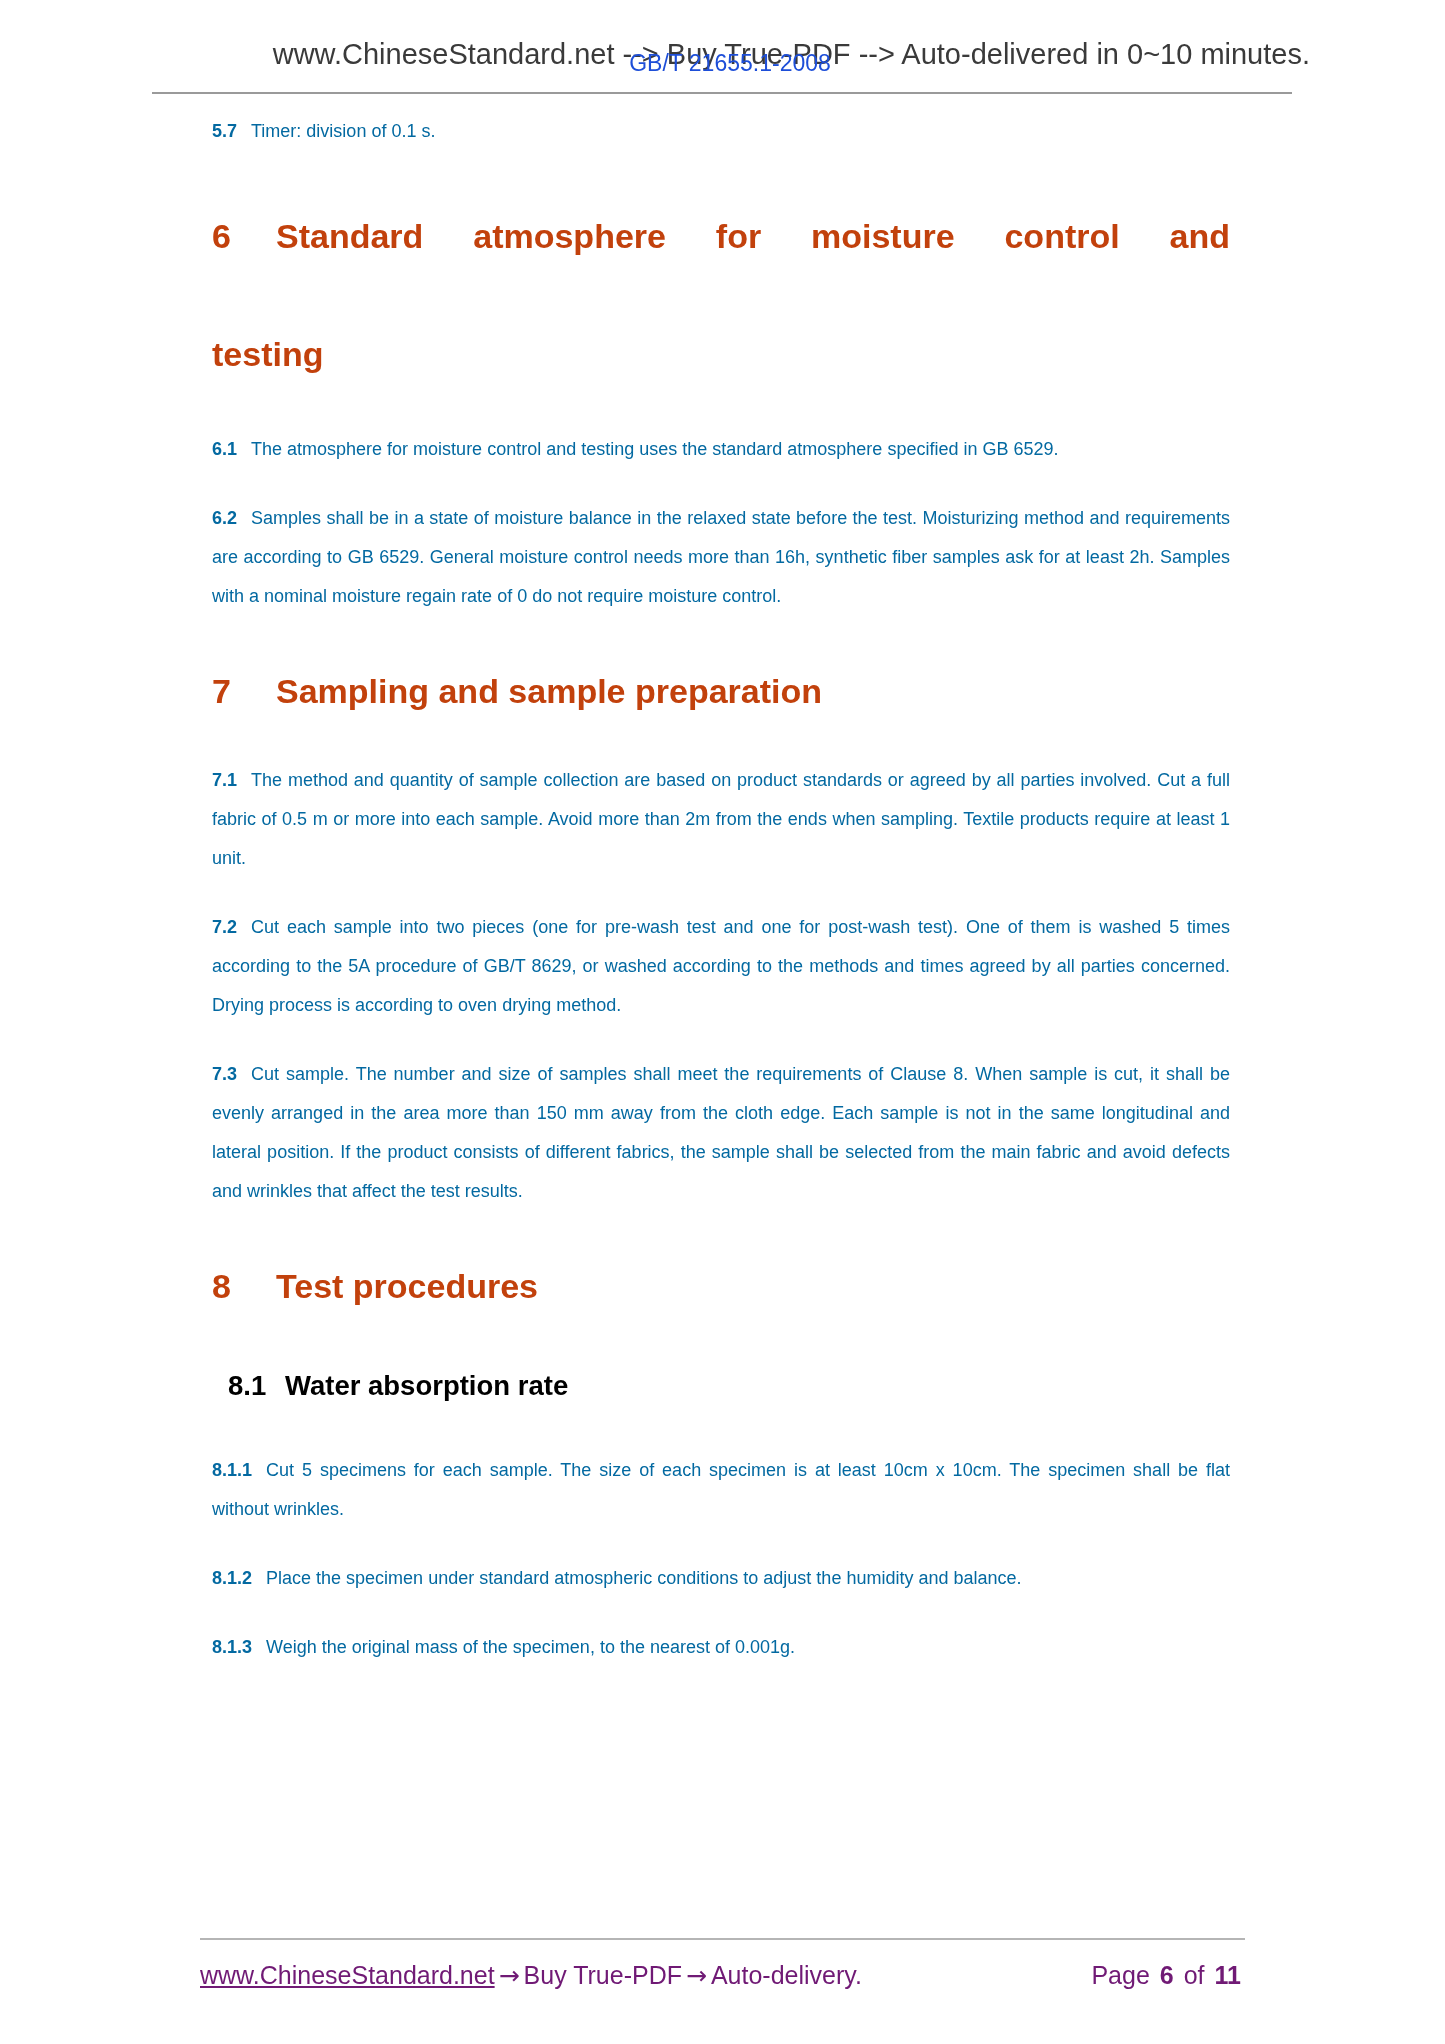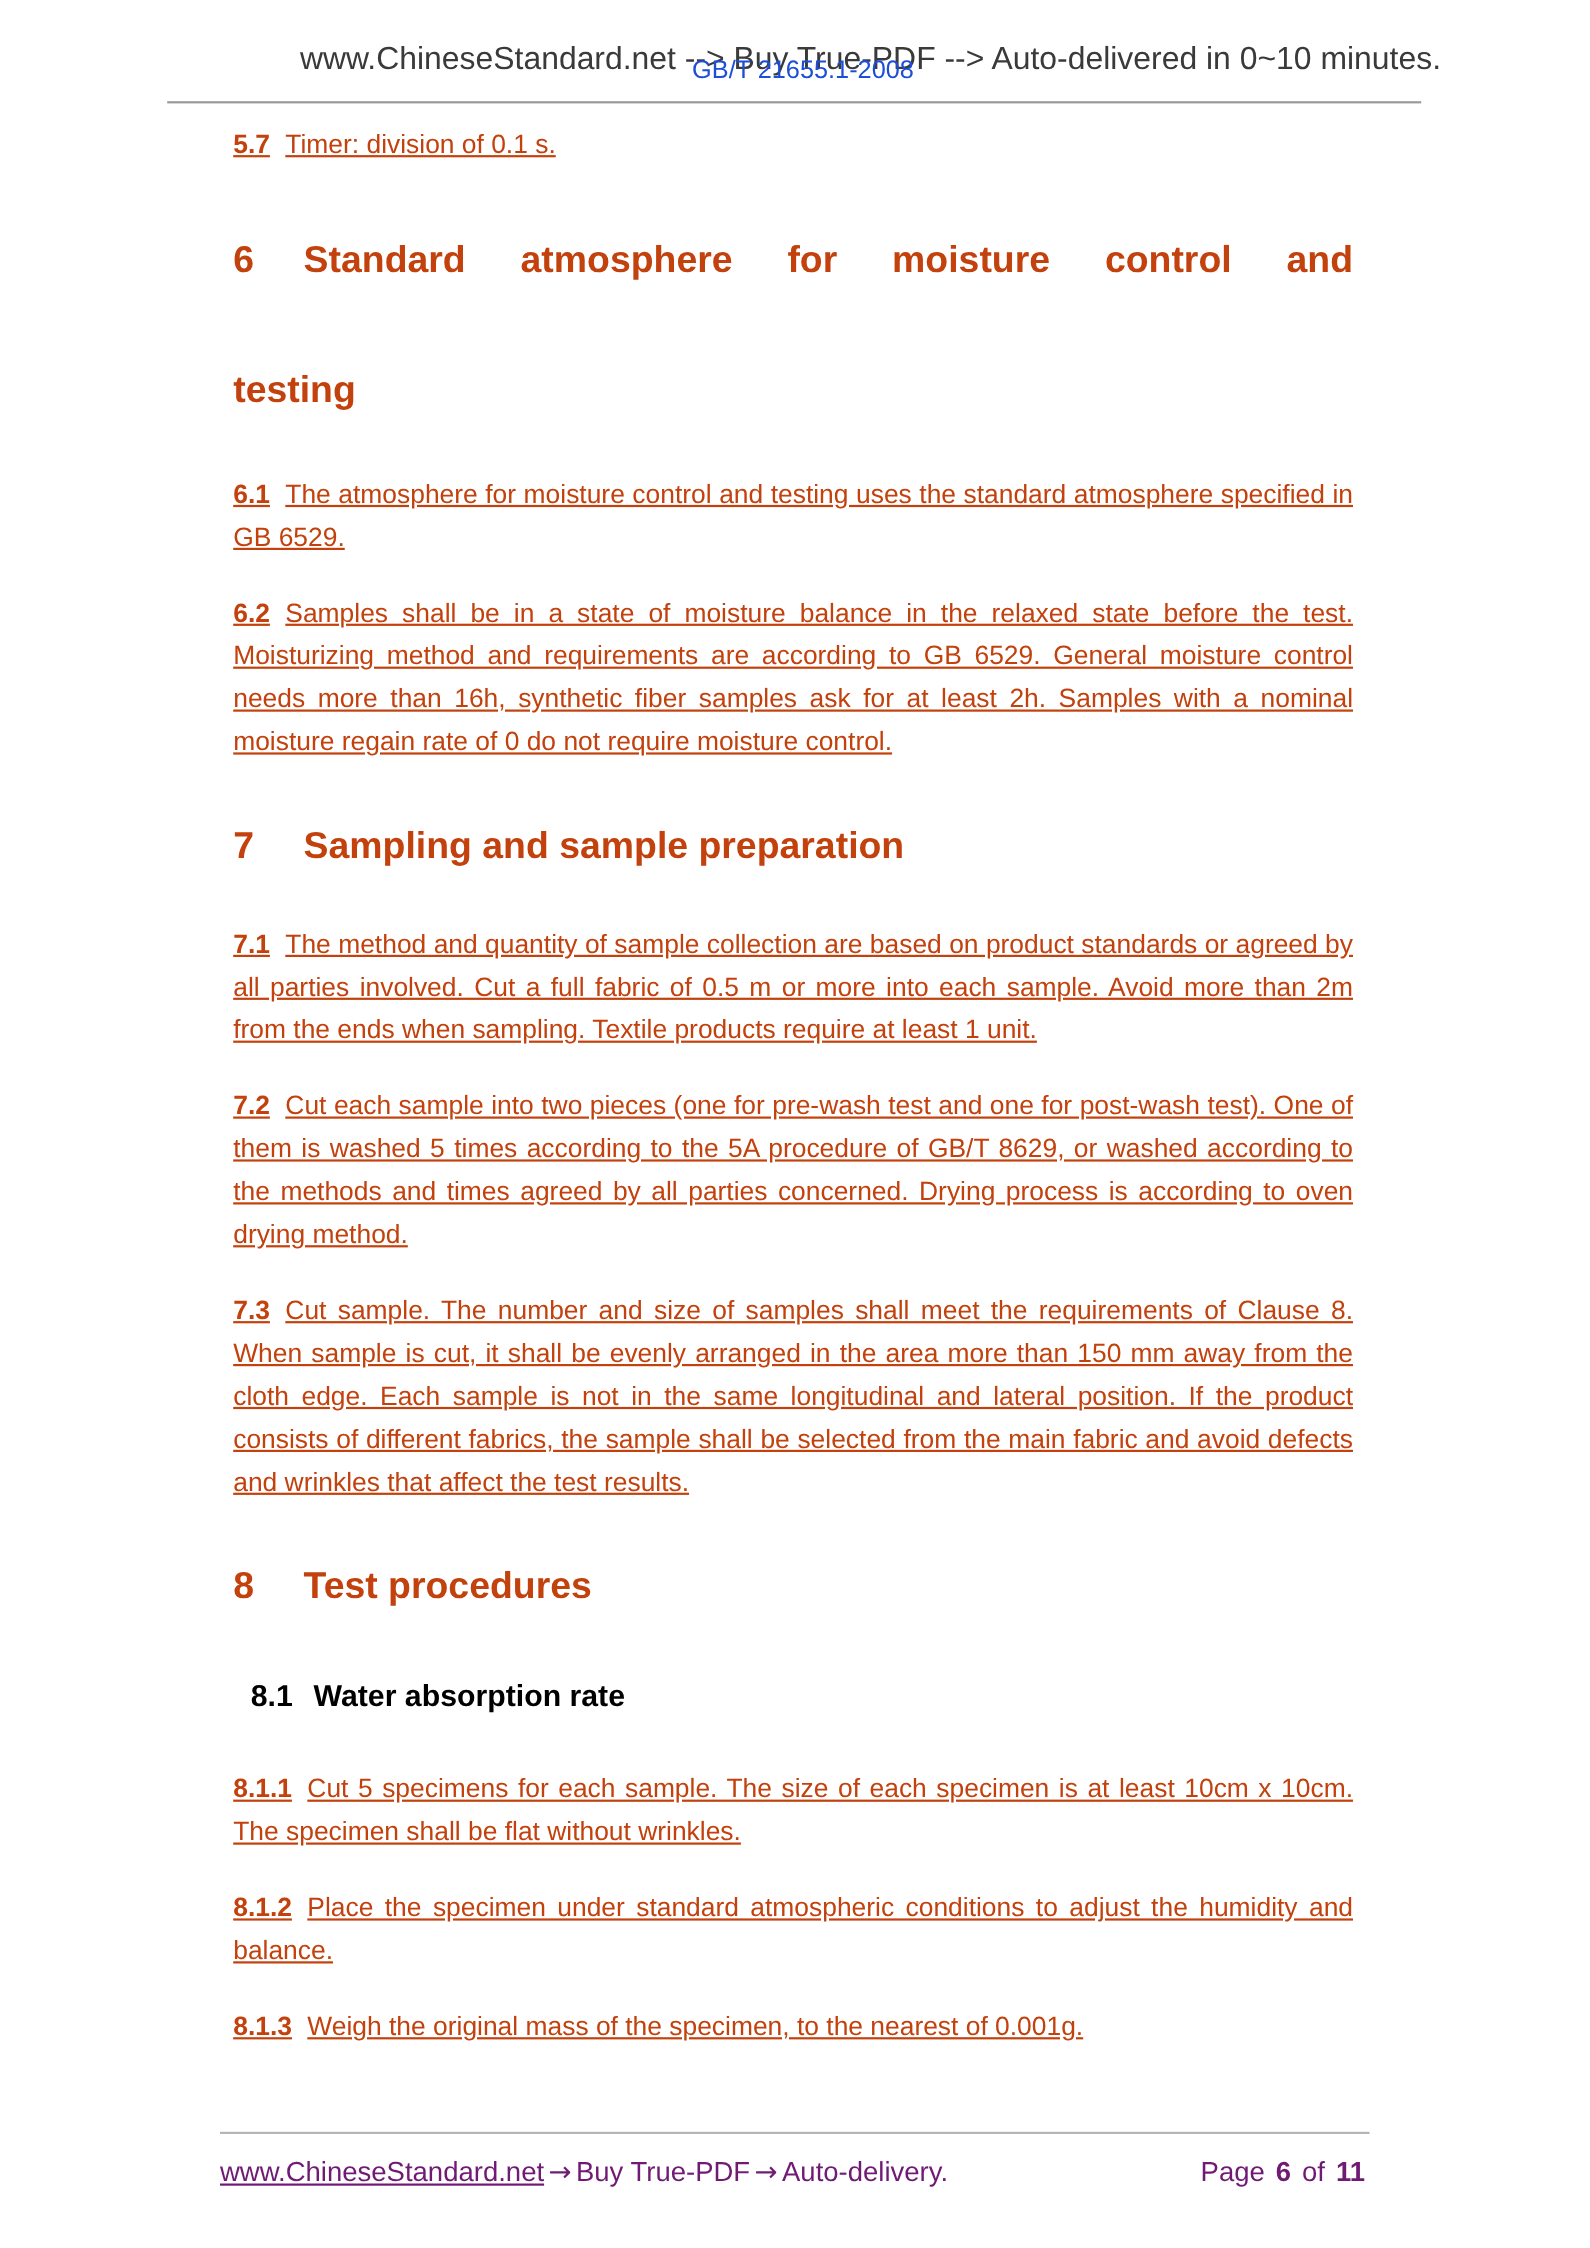--- a/index.html
+++ b/index.html
@@ -58,26 +58,25 @@
   
   .content {
     position: absolute;
     top: 112px;
     left: 212px;
     width: 1018px;
   }
 
   p.para {
     margin: 0 0 0 0;
-    font-size: 24px;
+    font-size: 18px;
     line-height: 39px;
     text-align: justify;
     text-justify: inter-word;
-    color: #c2410c;
-    text-decoration: underline;
+    color: #0369a1;
   }
   p.para .num {
     font-weight: bold;
   }
   p.para .gap {
     display: inline-block;
     width: 14px;
   }
 
   h1.sec {

